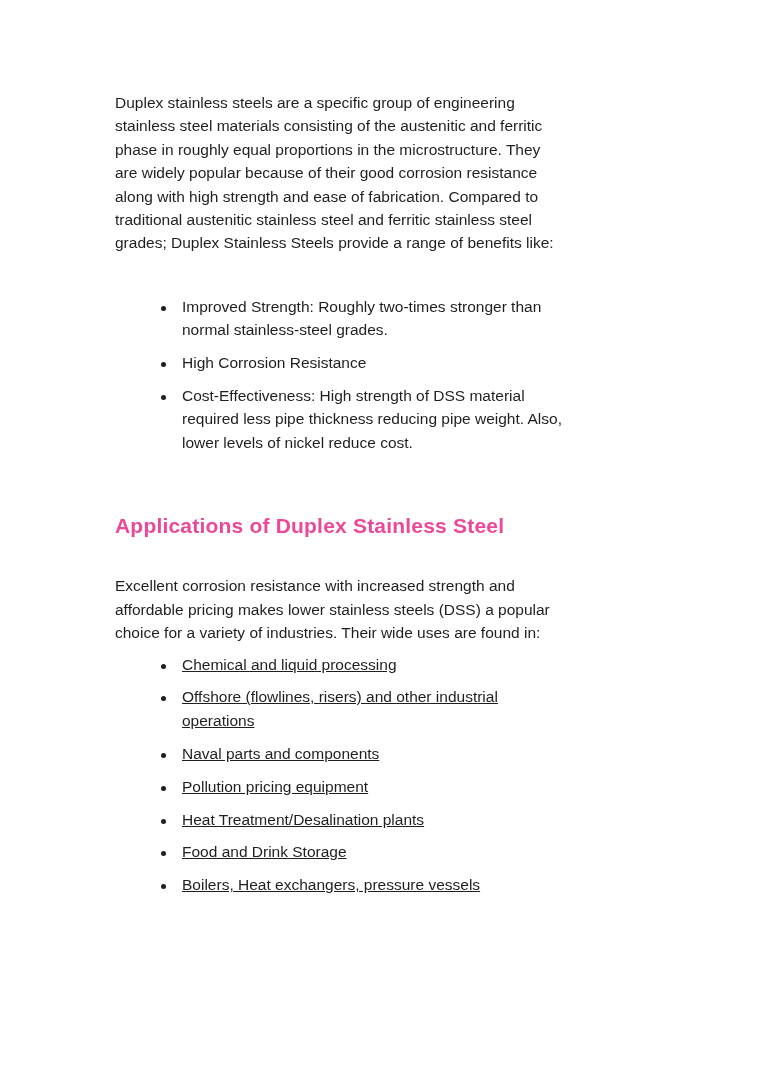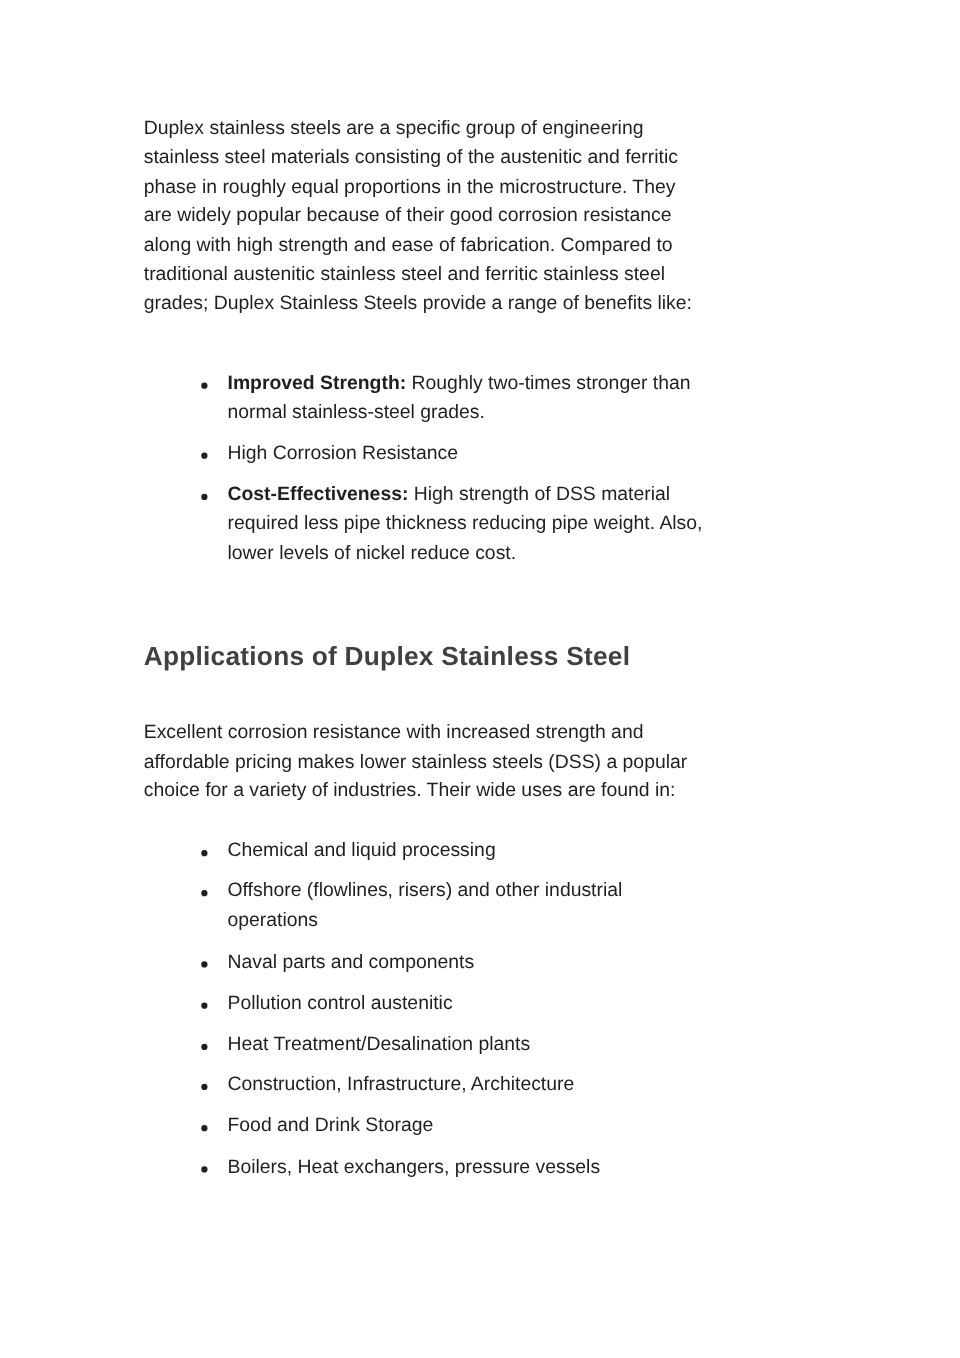--- a/index.html
+++ b/index.html
@@ -21,21 +21,22 @@
     color: #1f1f1f;
     overflow: hidden;
   }
   p {
     margin: 0;
   }
   .benefits-list {
     margin: 40px 0 0 0;
   }
   .applications-list {
-    margin: 24px 0 0 0;
+    margin: 8px 0 0 0;
+    text-decoration: underline;
   }
   ul.doc-list {
     padding: 0;
     list-style: none;
   }
   ul.doc-list li {
     position: relative;
     padding-left: 67px;
     margin-bottom: 9.5px;
   }
@@ -47,28 +48,28 @@
     width: 5px;
     height: 5px;
     border-radius: 50%;
     background: #1f1f1f;
   }
   h1.section-heading {
     margin: 60px 0 0 0;
     font-size: 21px;
     line-height: 24px;
     font-weight: bold;
-    color: #404040;
+    color: #ec4899;
     letter-spacing: 0.2px;
   }
   .applications-intro {
     margin-top: 36px;
   }
   strong.lead {
-    font-weight: bold;
+    font-weight: normal;
   }
 </style>
 </head>
 <body>
 
 <div class="page">
 
   <p class="intro">Duplex stainless steels are a specific group of engineering stainless steel materials consisting of the austenitic and ferritic phase in roughly equal proportions in the microstructure. They are widely popular because of their good corrosion resistance along with high strength and ease of fabrication. Compared to traditional austenitic stainless steel and ferritic stainless steel grades; Duplex Stainless Steels provide a range of benefits like:</p>
 
   <ul class="doc-list benefits-list">
@@ -84,20 +85,19 @@
   </ul>
 
   <h1 class="section-heading">Applications of Duplex Stainless Steel</h1>
 
   <p class="applications-intro">Excellent corrosion resistance with increased strength and affordable pricing makes lower stainless steels (DSS) a popular choice for a variety of industries. Their wide uses are found in:</p>
 
   <ul class="doc-list applications-list">
     <li><span>Chemical and liquid processing</span></li>
     <li><span>Offshore (flowlines, risers) and other industrial operations</span></li>
     <li><span>Naval parts and components</span></li>
-    <li><span>Pollution control austenitic</span></li>
+    <li><span>Pollution pricing equipment</span></li>
     <li><span>Heat Treatment/Desalination plants</span></li>
-    <li><span>Construction, Infrastructure, Architecture</span></li>
     <li><span>Food and Drink Storage</span></li>
     <li><span>Boilers, Heat exchangers, pressure vessels</span></li>
   </ul>
 
 </div>
 
 </body></html>

